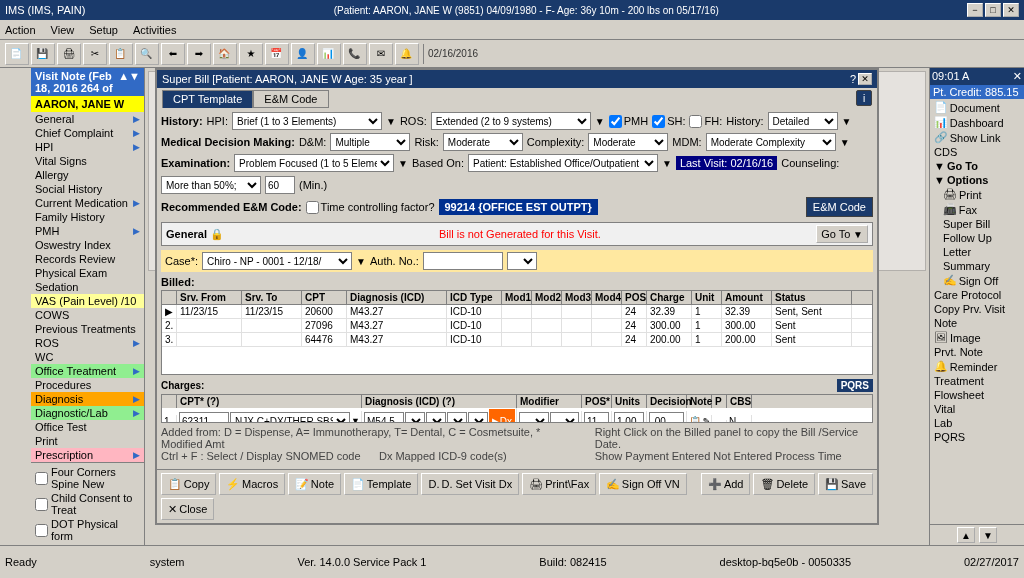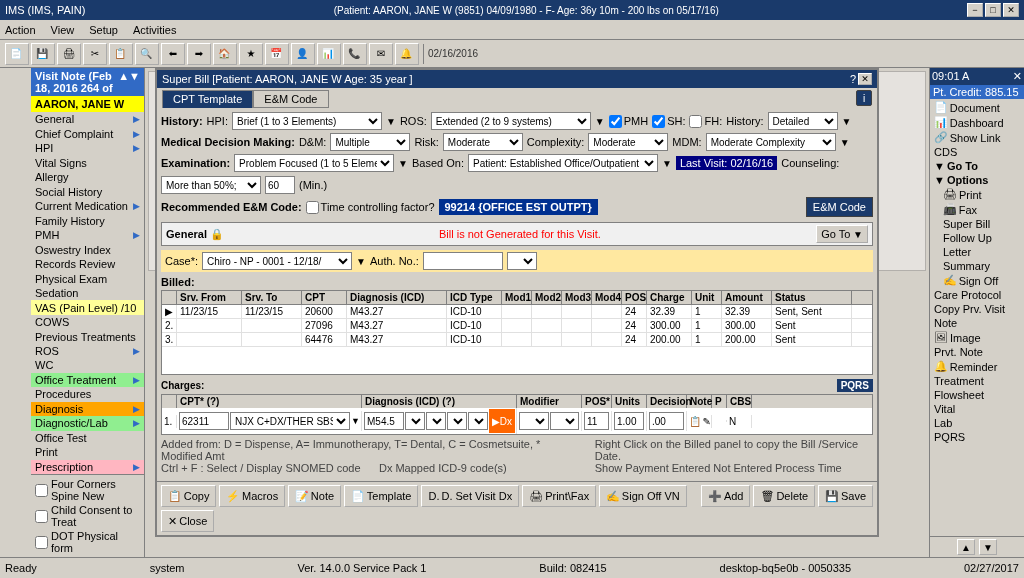--- a/index.html
+++ b/index.html
@@ -71,21 +71,21 @@
     .charges-header-row { display: flex; background: #d4d0c8; }
     .charges-col { padding: 1px 3px; border-right: 1px solid #808080; font-size: 10px; font-weight: bold; }
     .charges-row { display: flex; border-bottom: 1px solid #e0e0e0; align-items: center; }
     .charges-cell { padding: 1px 2px; border-right: 1px solid #e0e0e0; font-size: 10px; }
 
     
     .dialog-bottom-btns { display: flex; gap: 3px; padding: 3px 4px; background: #d4d0c8; border-top: 1px solid #808080; flex-wrap: wrap; }
     .bottom-btn { height: 22px; padding: 0 6px; background: #d4d0c8; border: 1px outset #fff; cursor: pointer; font-size: 11px; display: flex; align-items: center; gap: 2px; white-space: nowrap; }
 
     
-    .status-bar { background: #d4d0c8; border-top: 1px solid #808080; padding: 10px 5px; display: flex; justify-content: space-between; height: 18px; align-items: center; }
+    .status-bar { background: #d4d0c8; border-top: 1px solid #808080; padding: 16px 5px; display: flex; justify-content: space-between; height: 18px; align-items: center; }
 
     
     .right-panel { width: 95px; background: #d4d0c8; border-left: 1px solid #808080; display: flex; flex-direction: column; font-size: 10px; }
     .right-header { background: #1a3a6b; color: white; padding: 2px; font-size: 9px; display: flex; justify-content: space-between; }
     .right-item { padding: 1px 3px; cursor: pointer; display: flex; align-items: center; gap: 2px; }
 
     
     .general-bar { background: #f0f0f0; border: 1px solid #808080; padding: 2px 4px; display: flex; align-items: center; justify-content: space-between; margin: 2px 0; }
     .not-generated { color: red; font-weight: normal; font-size: 11px; }
     .goto-btn { height: 18px; padding: 0 4px; background: #d4d0c8; border: 1px outset #fff; cursor: pointer; font-size: 10px; }

